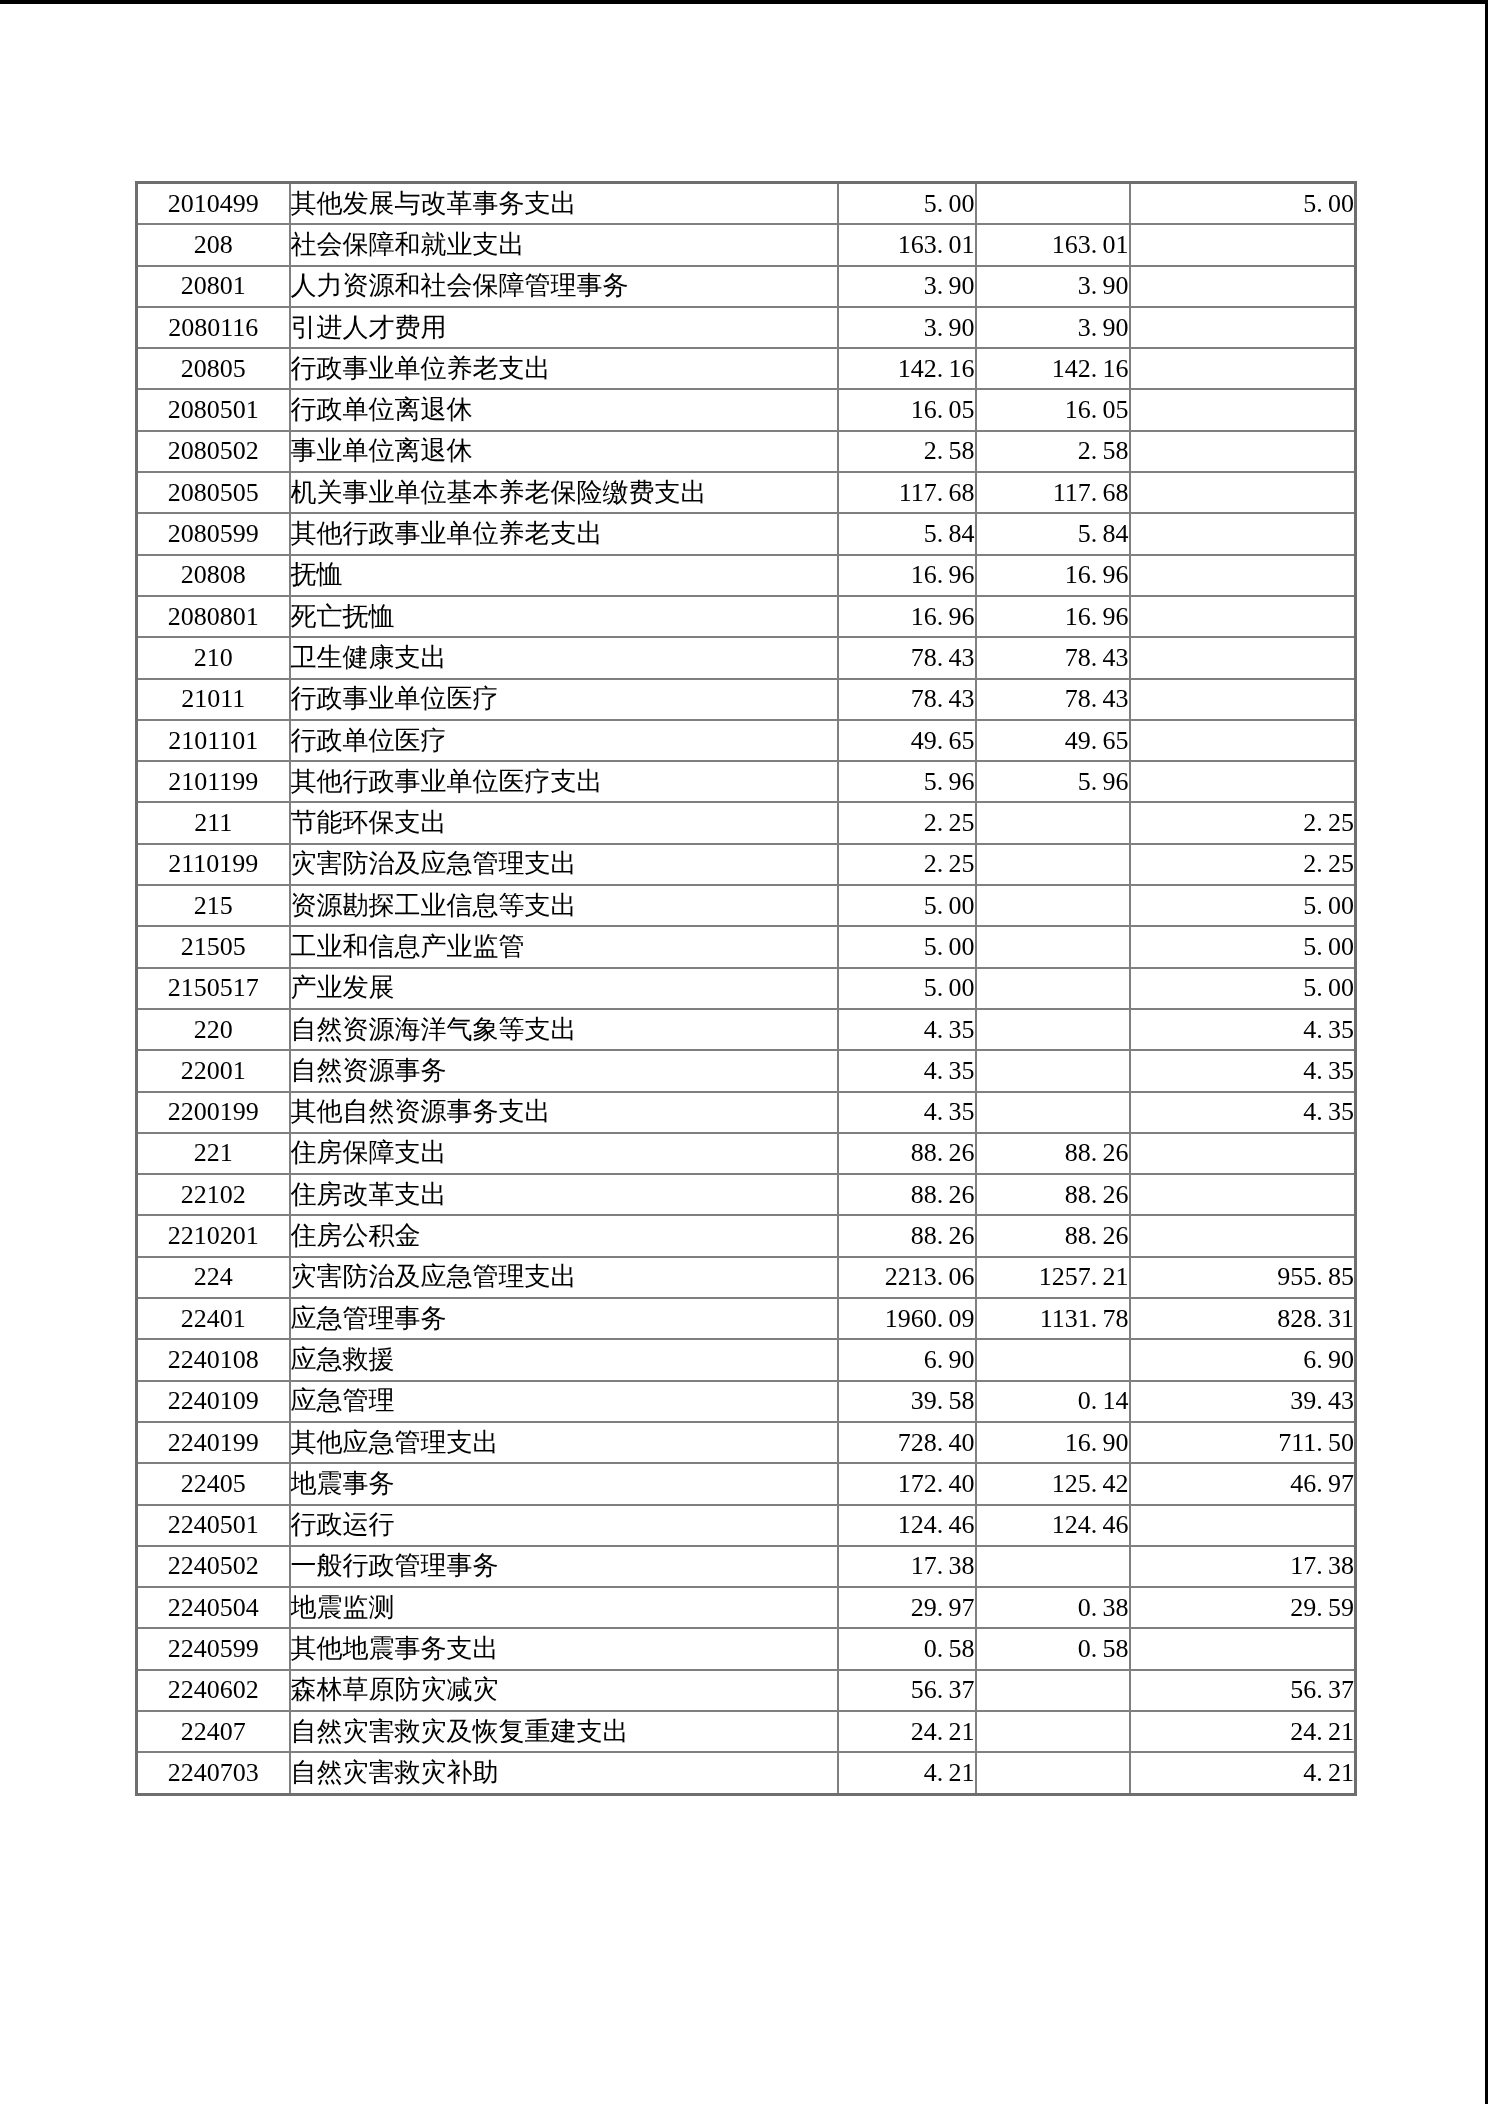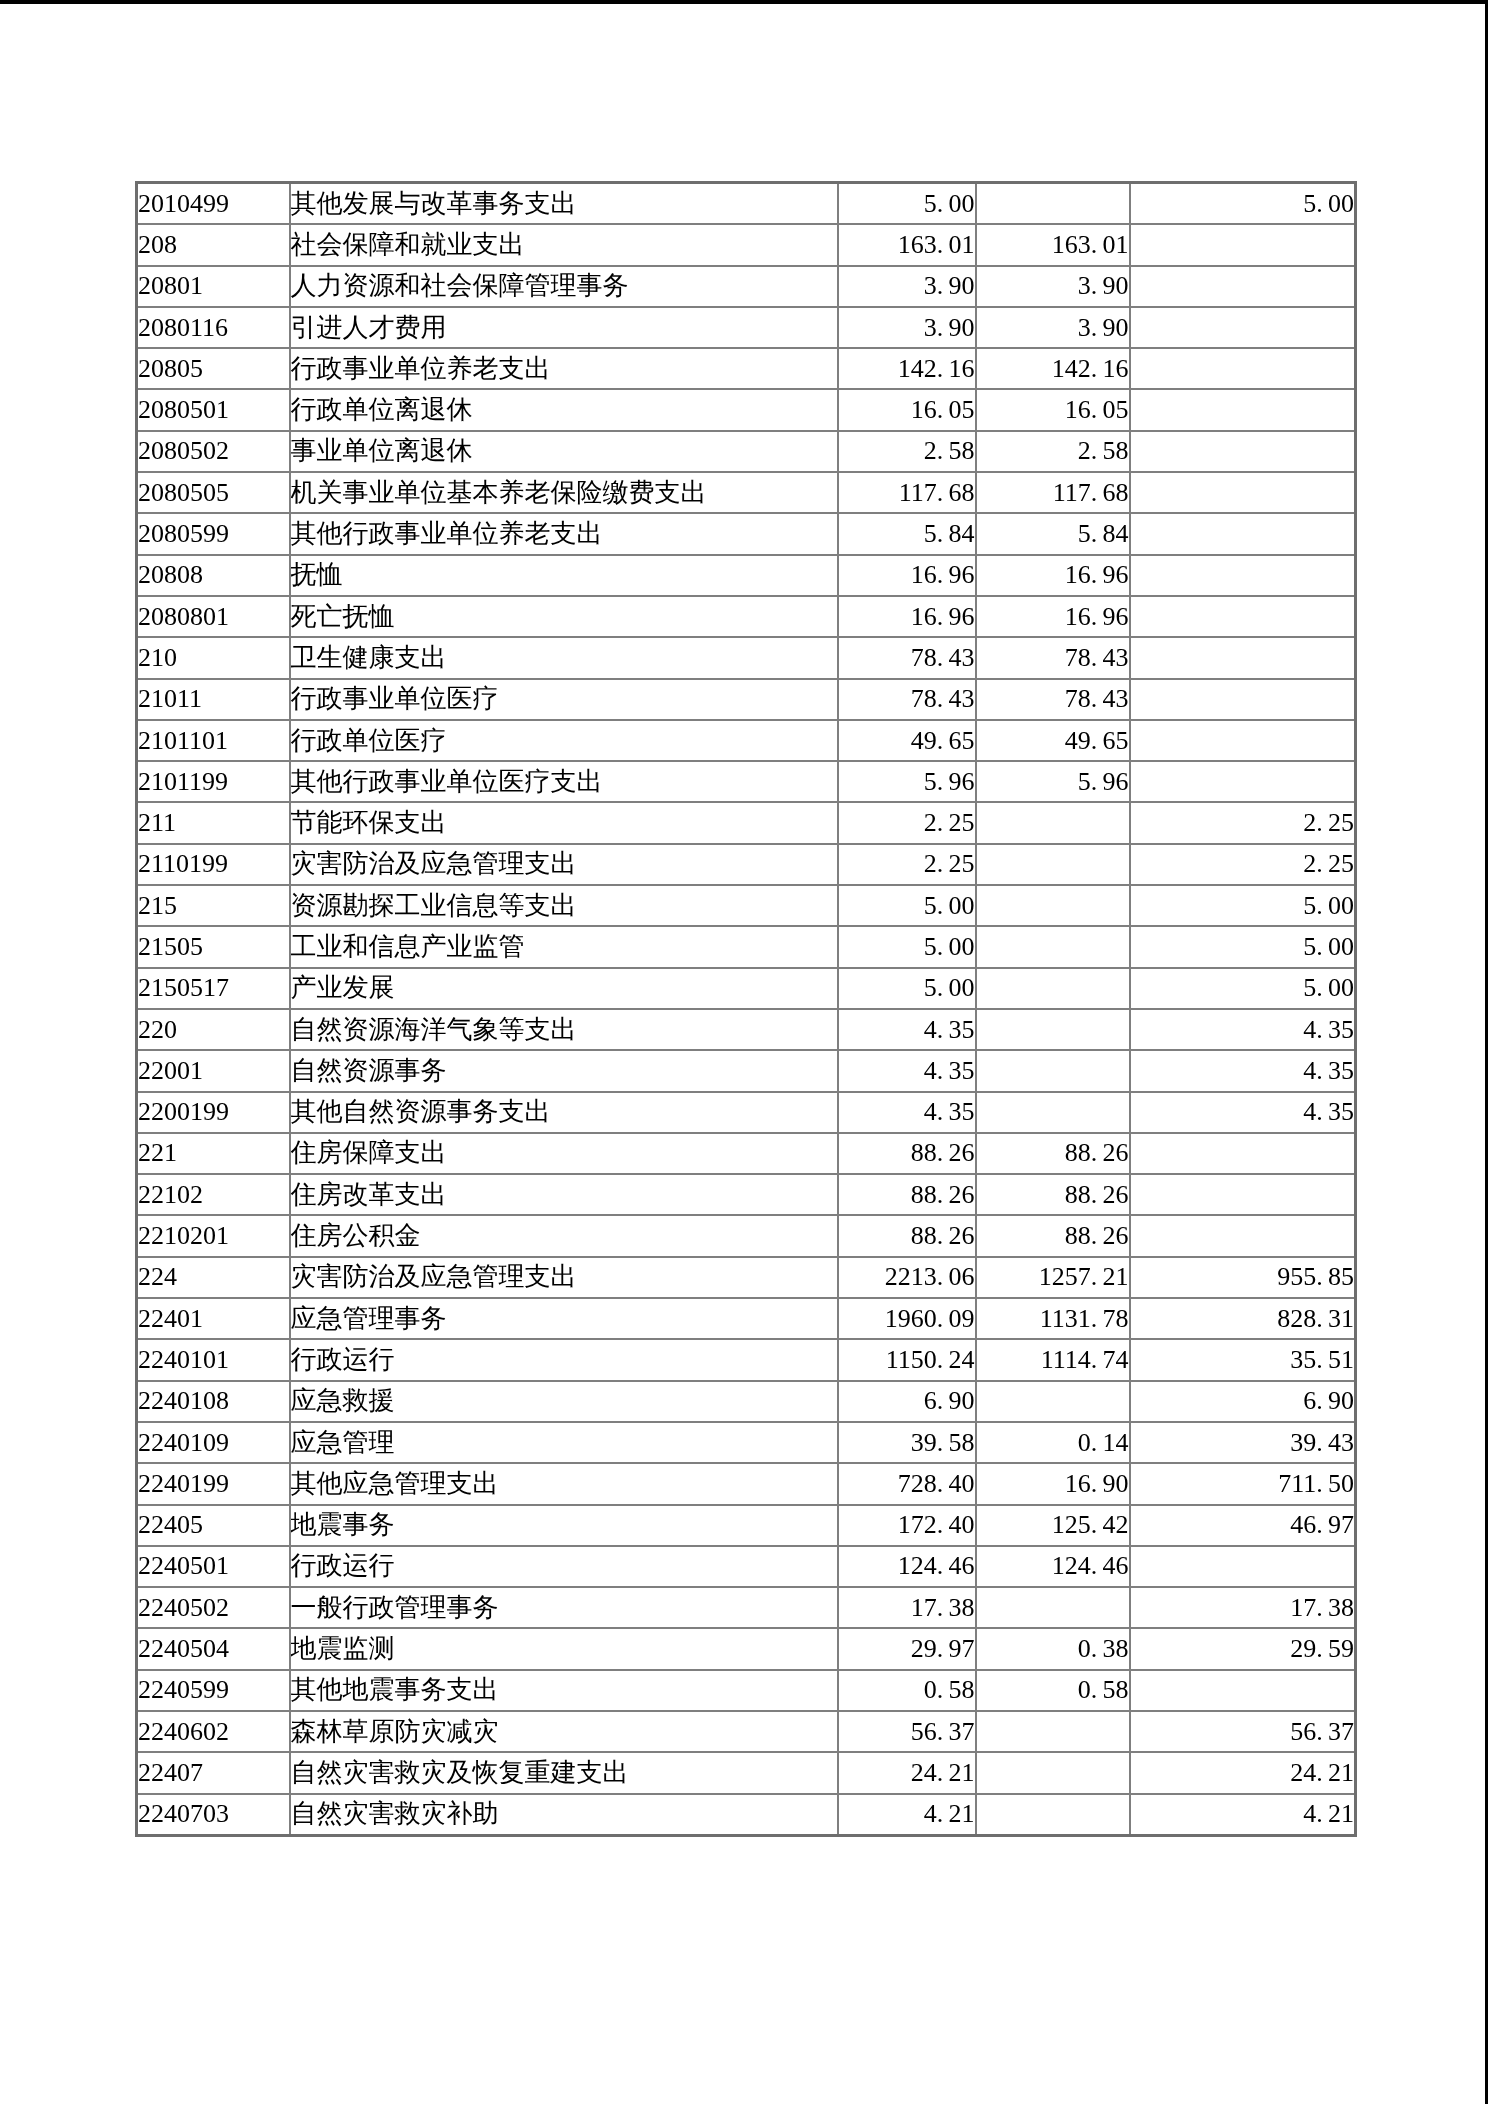--- a/index.html
+++ b/index.html
@@ -42,21 +42,21 @@
     border: 2px solid #7f7f7f;
     height: 39.3px;
     font-size: 26px;
     line-height: 1;
     padding: 0;
     overflow: hidden;
     white-space: nowrap;
     vertical-align: middle;
   }
   td.code {
-    text-align: left;
+    text-align: center;
     padding-left: 5px;
   }
   td.name {
     text-align: left;
     padding-left: 7px;
     margin-top: 47px;
   }
   td.num {
     text-align: right;
     padding-right: 5px;
@@ -268,27 +268,20 @@
           <td class="num">955. 85</td>
         </tr>
         <tr>
           <td class="code">22401</td>
           <td class="name">应急管理事务</td>
           <td class="num">1960. 09</td>
           <td class="num">1131. 78</td>
           <td class="num">828. 31</td>
         </tr>
         <tr>
-          <td class="code">2240101</td>
-          <td class="name">行政运行</td>
-          <td class="num">1150. 24</td>
-          <td class="num">1114. 74</td>
-          <td class="num">35. 51</td>
-        </tr>
-        <tr>
           <td class="code">2240108</td>
           <td class="name">应急救援</td>
           <td class="num">6. 90</td>
           <td class="num"></td>
           <td class="num">6. 90</td>
         </tr>
         <tr>
           <td class="code">2240109</td>
           <td class="name">应急管理</td>
           <td class="num">39. 58</td>

